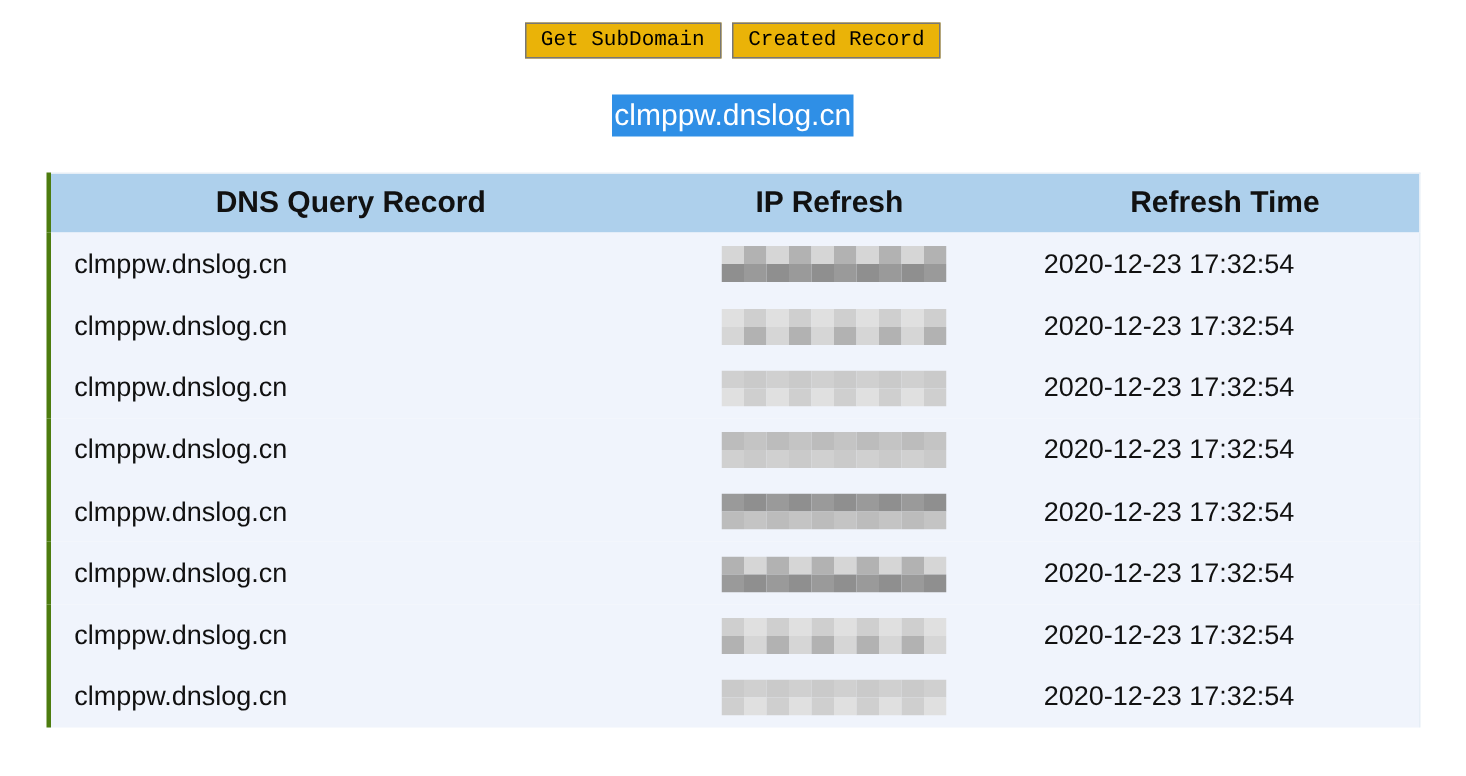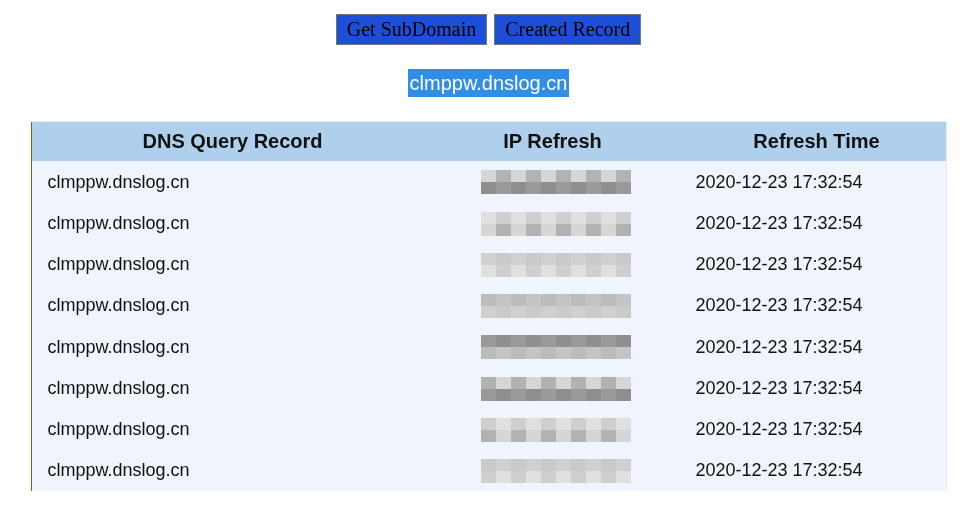--- a/index.html
+++ b/index.html
@@ -16,24 +16,24 @@
     .wrap {
       width: 977px;
       padding-top: 14px;
     }
     .btn-row {
       text-align: center;
       margin-bottom: 24px;
     }
     .btn {
       display: inline-block;
-      font-family: Liberation Serif, serif;
-      font-size: 20px;
+      font-family: Liberation Mono, monospace;
+      font-size: 14px;
       padding: 3px 10px;
-      background: #1d4ed8;
+      background: #eab308;
       border: 1px solid #777;
       cursor: pointer;
     }
     .btn + .btn { margin-left: 2px; }
     .subdomain-row {
       text-align: center;
       margin-bottom: 24px;
     }
     .subdomain {
       display: inline-block;
@@ -42,21 +42,21 @@
       font-size: 20px;
       padding: 0 2px;
       line-height: 28px;
     }
     table {
       margin: 0 auto;
       border-collapse: collapse;
       width: 916px;
       border-spacing: 0;
       border-top: 1px solid #e6eef6;
-      border-left: 1px solid #4d7c0f;
+      border-left: 3px solid #4d7c0f;
       border-right: 1px solid #e6eef6;
     }
     thead th {
       background: #aed0ec;
       font-weight: 700;
       font-size: 20px;
       padding: 8px 8px;
       text-align: center;
       color: #111;
     }

